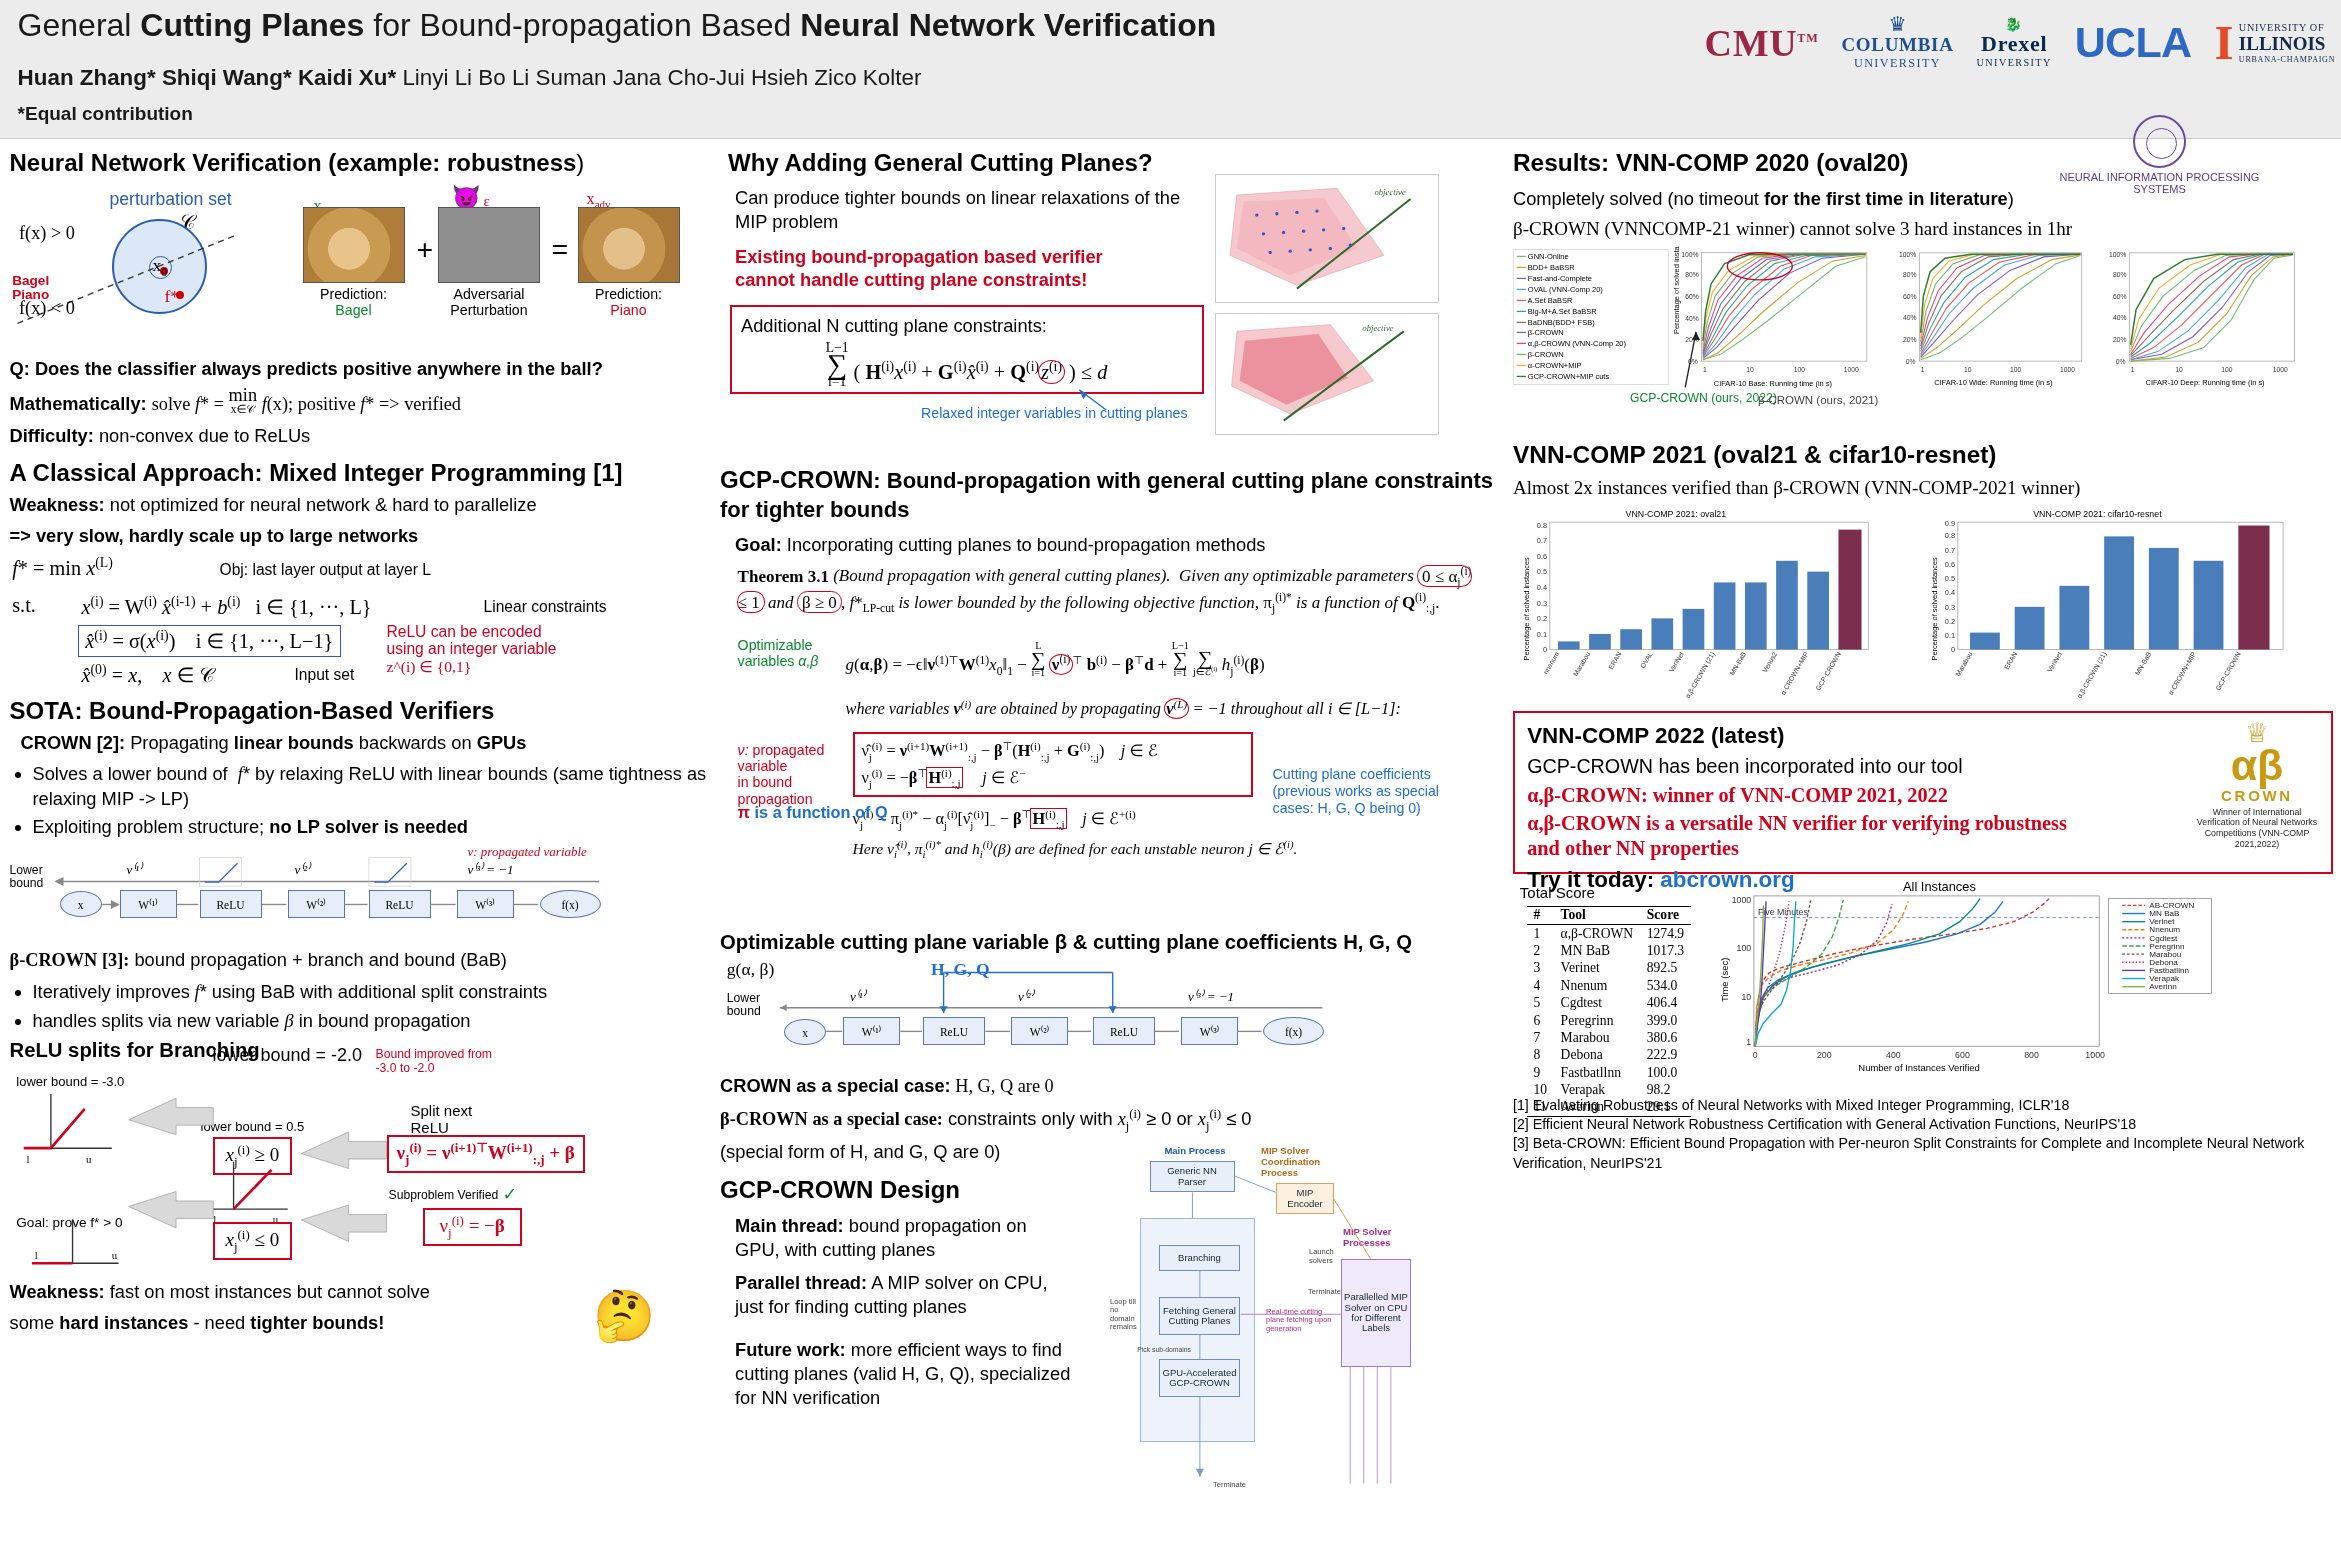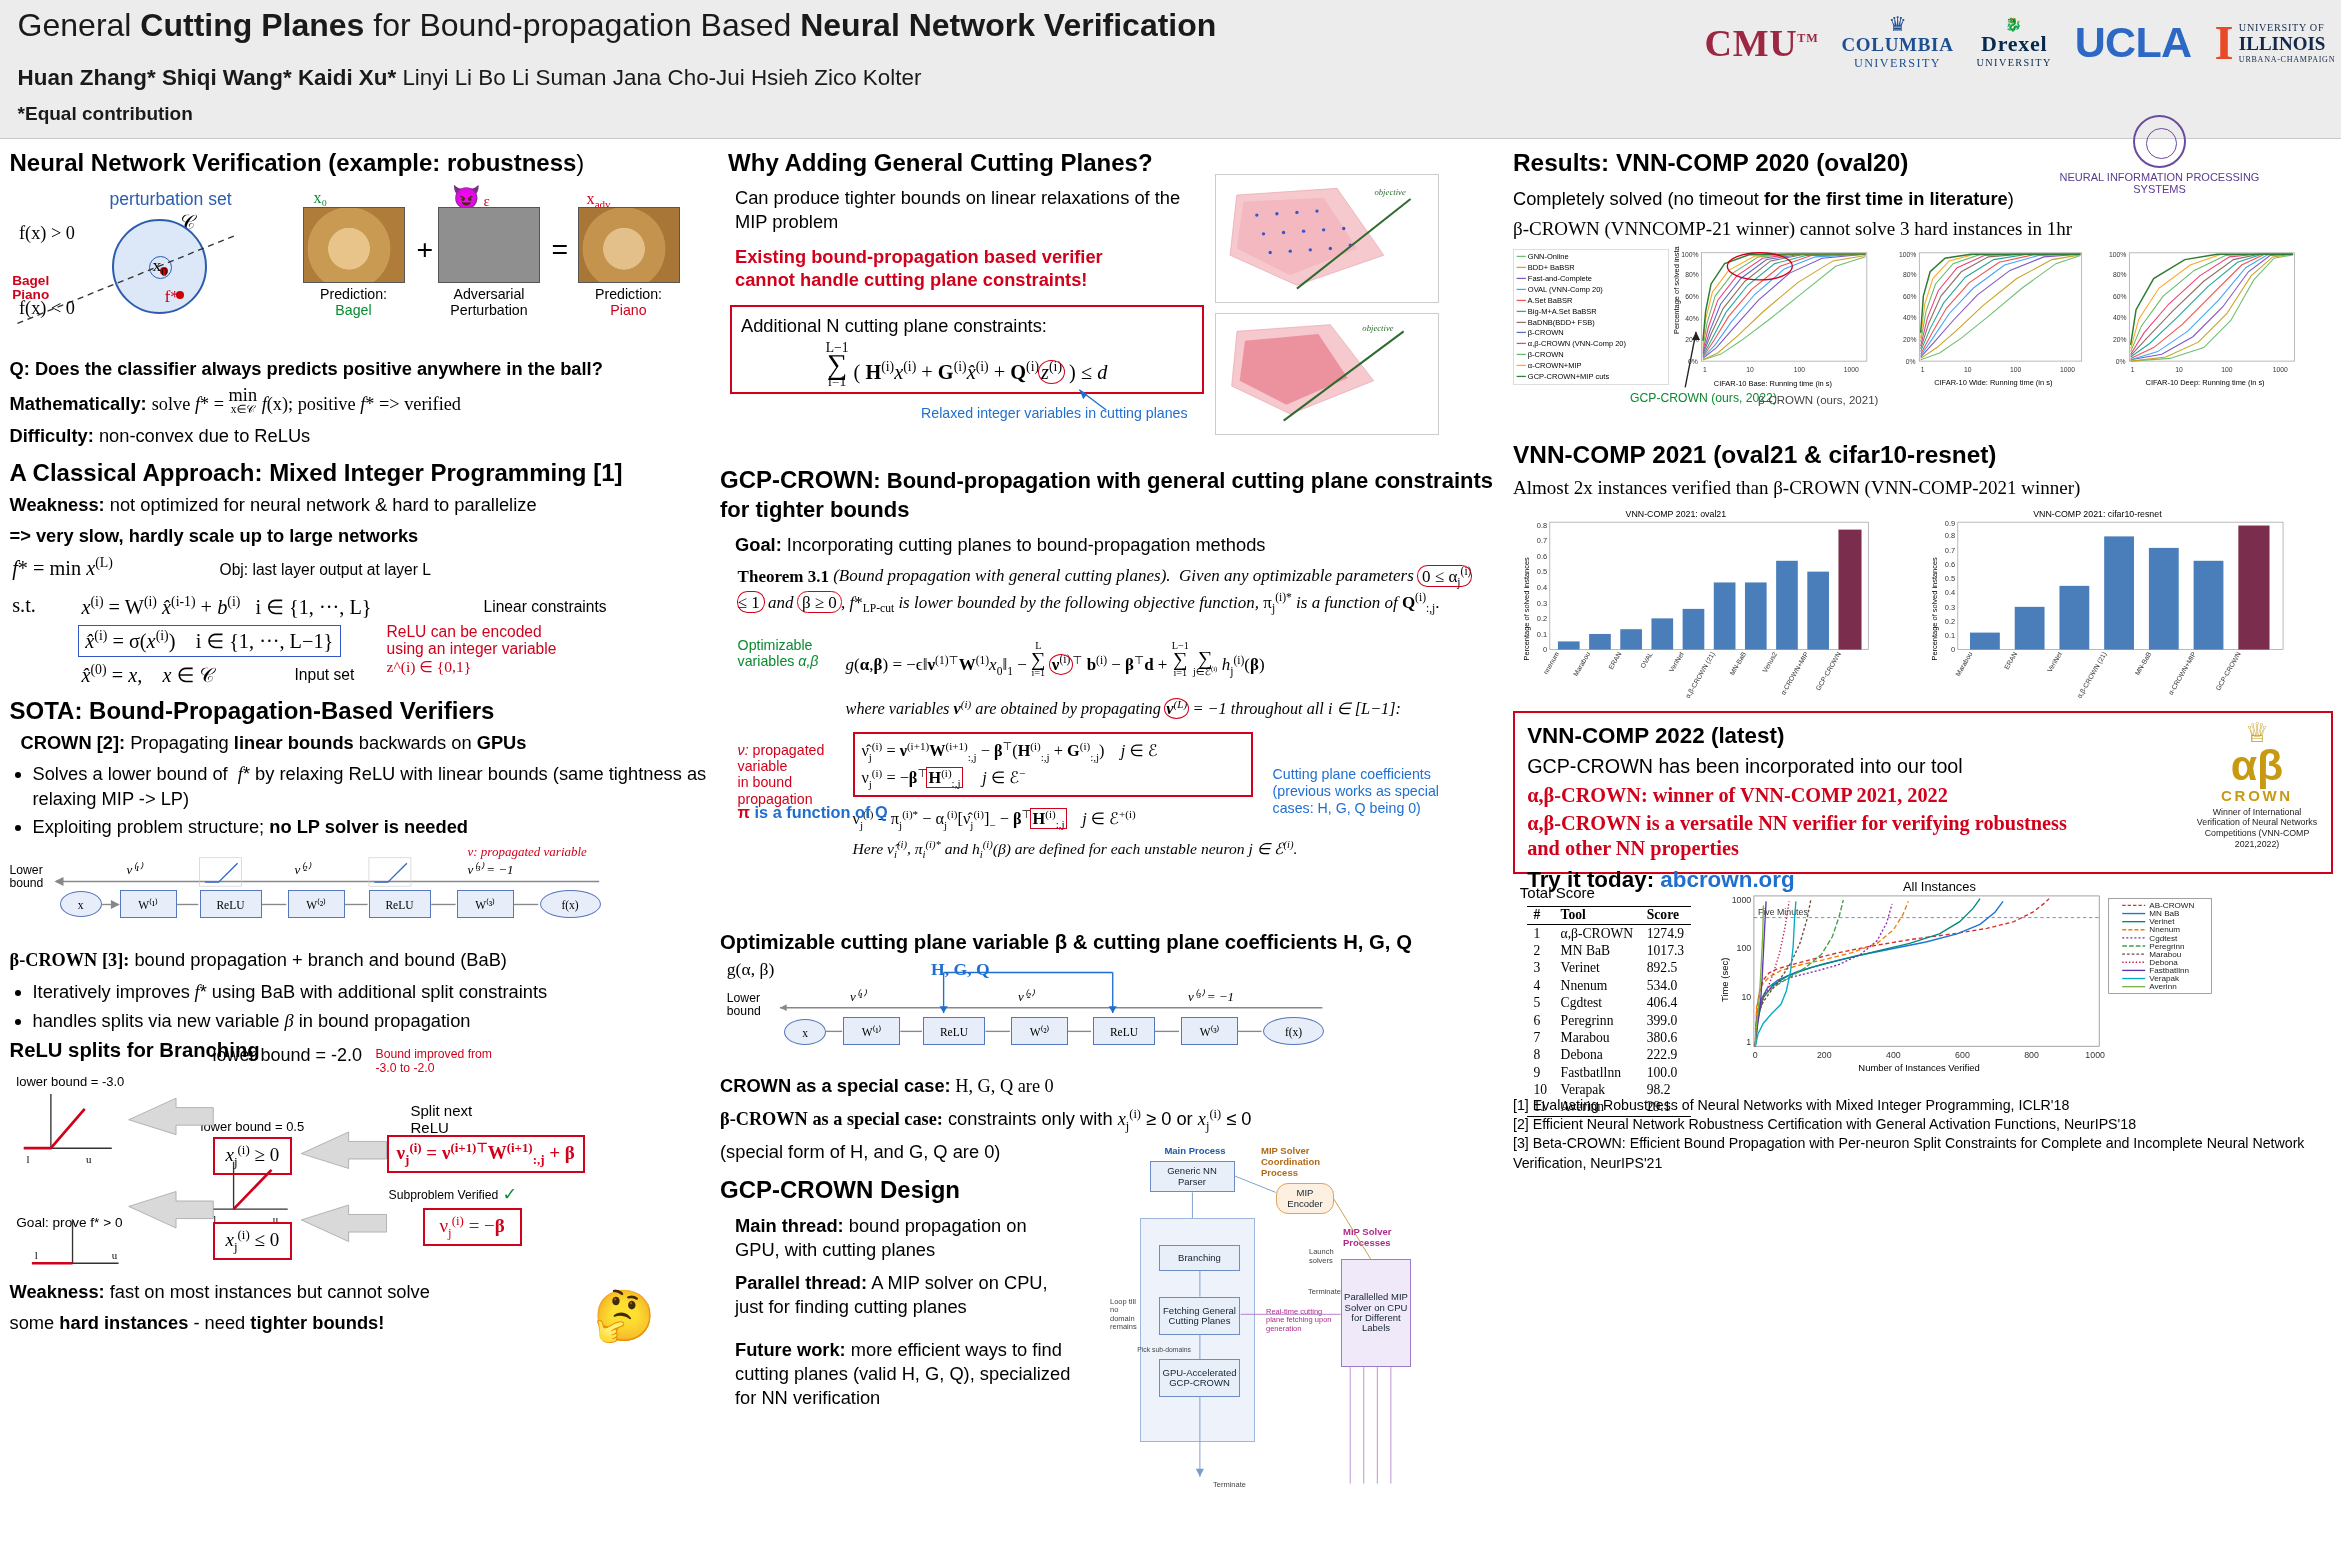--- a/index.html
+++ b/index.html
@@ -188,21 +188,21 @@
       </div>
       <svg width="230" height="142" style="position:absolute;left:2.7px;top:19px;" viewBox="0 0 340 210">
         <line x1="8" y1="178" x2="330" y2="48" stroke="#333" stroke-width="2" stroke-dasharray="9,7"></line>
       </svg>
       <div style="position:absolute;left:9.5px;top:39px;font-size:18.3px;" class="serif">f(x) &gt; 0</div>
       <div style="position:absolute;left:9.5px;top:114px;font-size:18.3px;" class="serif">f(x) &lt; 0</div>
       <div style="position:absolute;left:2.7px;top:89px;font-size:13.6px;color:#d0021b;font-weight:bold;">Bagel</div>
       <div style="position:absolute;left:2.7px;top:103px;font-size:13.6px;color:#d0021b;font-weight:bold;">Piano</div>
       <div style="position:absolute;left:155px;top:102px;font-size:17.6px;color:#d0021b;" class="serif">f*</div>
 
-      <div style="position:absolute;left:304px;top:5px;font-size:16px;color:#0a8a2f;" class="serif">x₀</div>
+      <div style="position:absolute;left:304px;top:13px;font-size:16px;color:#0a8a2f;" class="serif">x₀</div>
       <div class="imgbox bagelimg" style="left:293px;top:23px;"></div>
       <div class="plus" style="left:407px;top:49px;">+</div>
       <div style="position:absolute;left:443px;top:0px;font-size:23px;">😈</div>
       <div style="position:absolute;left:474px;top:9.5px;font-size:15px;color:#d0021b;" class="serif">ε</div>
       <div class="imgbox advimg" style="left:428px;top:23px;"></div>
       <div class="eq" style="left:542px;top:49px;">=</div>
       <div style="position:absolute;left:577px;top:5.4px;font-size:16.3px;color:#d0021b;" class="serif">x<sub>adv</sub></div>
       <div class="imgbox pianoimg" style="left:568px;top:23px;"></div>
 
       <div style="position:absolute;left:293px;top:102px;width:102px;text-align:center;font-size:14.2px;">Prediction:</div>
@@ -546,21 +546,21 @@
         <span class="bold">Future work:</span><span>  more efficient ways to find cutting planes (valid H, G, Q), specialized for NN verification</span>
       </div>
       <div class="body" style="position:absolute;left:15px;top:60px;width:325px;">
         <span class="bold">Parallel thread:</span><span> A MIP solver on CPU, just for finding cutting planes</span>
       </div>
 
       <div class="flow" style="position:absolute;left:420px;top:-66px;">
         <div class="flbl" style="left:24.4px;top:0px;color:#1b5aa8;">Main Process</div>
         <div class="fbox" style="left:9.5px;top:16.3px;width:85px;height:31px;display:flex;align-items:center;justify-content:center;">Generic NN Parser</div>
         <div class="flbl" style="left:121px;top:0px;color:#b06a18;width:88px;">MIP Solver Coordination Process</div>
-        <div class="fbox or" style="left:136px;top:38px;width:58px;height:31px;display:flex;align-items:center;justify-content:center;border-radius:12px;">MIP Encoder</div>
+        <div class="fbox or" style="left:136px;top:38px;width:58px;height:31px;display:flex;align-items:center;justify-content:center;">MIP Encoder</div>
         <div class="flbl" style="left:4.1px;top:79px;color:#1b5aa8;">NN Verifier</div>
         <div class="fbox" style="left:0px;top:73px;width:115px;height:224px;background:#eef3fb;border-color:#9db6dc;"></div>
         <div class="fbox" style="left:19px;top:100px;width:81px;height:26px;display:flex;align-items:center;justify-content:center;">Branching</div>
         <div class="fbox" style="left:19px;top:152px;width:81px;height:38px;display:flex;align-items:center;justify-content:center;">Fetching General Cutting Planes</div>
         <div class="fbox" style="left:19px;top:214px;width:81px;height:38px;display:flex;align-items:center;justify-content:center;">GPU-Accelerated GCP-CROWN</div>
         <div class="flbl" style="left:203px;top:81px;color:#b02a8a;width:70px;">MIP Solver Processes</div>
         <div class="fbox pu" style="left:201px;top:114px;width:70px;height:108px;display:flex;align-items:center;justify-content:center;">Parallelled MIP Solver on CPU for Different Labels</div>
         <div style="position:absolute;left:169px;top:102px;font-size:7.5px;color:#444;width:37px;">Launch solvers</div>
         <div style="position:absolute;left:168px;top:142px;font-size:7.5px;color:#444;">Terminate</div>
         <div style="position:absolute;left:126px;top:163px;font-size:7.5px;color:#b02a8a;width:68px;line-height:1.1;">Real-time cutting plane fetching upon generation</div>

